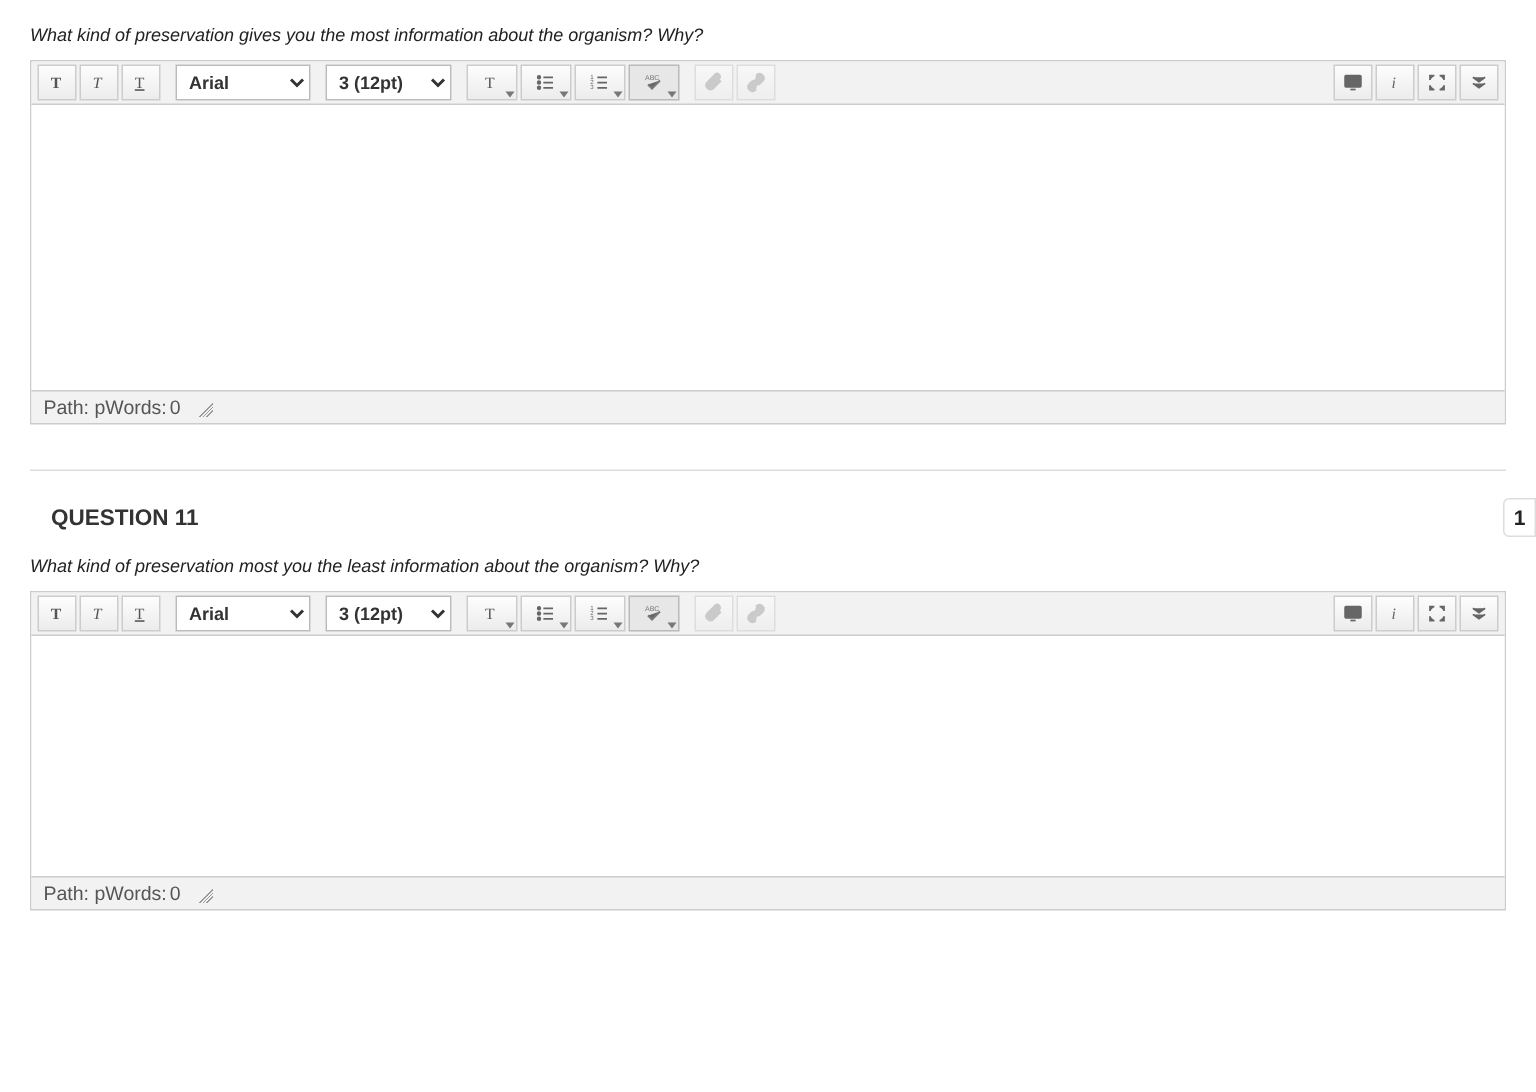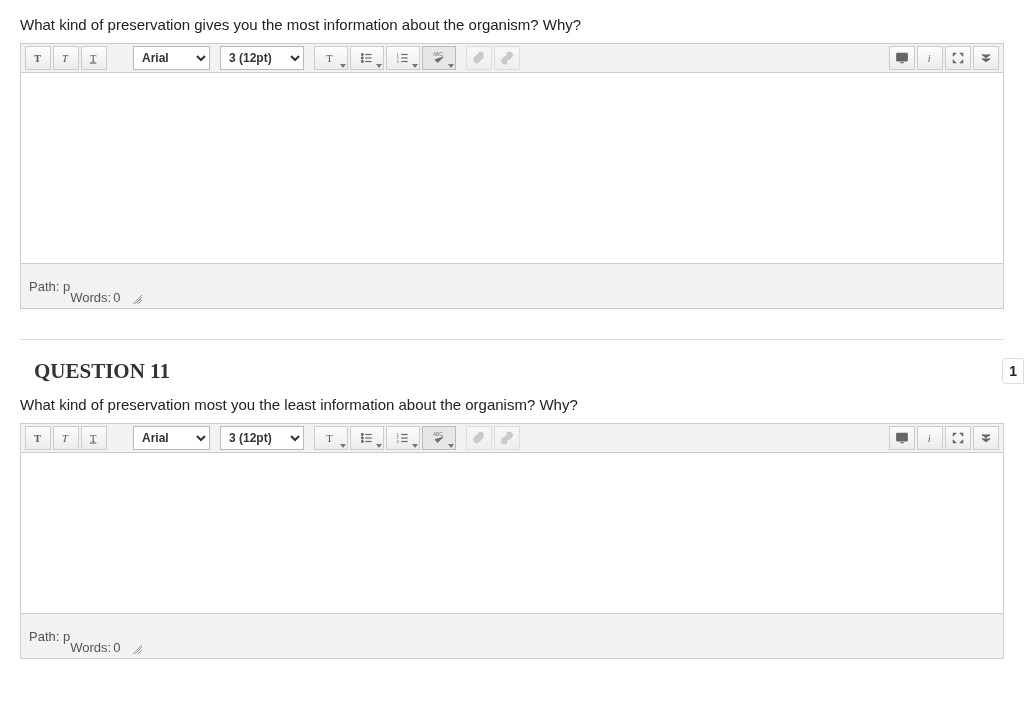--- a/index.html
+++ b/index.html
@@ -7,23 +7,24 @@
     margin: 0;
     font-family: Arial, Helvetica, sans-serif;
     font-size: 14px;
     color: #333;
     background: #fff;
   }
   .page {
     padding: 12px 20px 0 20px;
   }
   .question-prompt {
-    font-size: 15px;
+    font-size: 12px;
     color: #222;
     margin: 4px 0 10px 0;
+    font-style: italic;
   }
   .editor-box {
     border: 1px solid #ccc;
     background: #fff;
     margin-bottom: 30px;
   }
   .toolbar {
     display: flex;
     align-items: center;
     background: #f2f2f2;
@@ -71,21 +72,21 @@
   .tb-select {
     height: 24px;
     border: 1px solid #bbb;
     background: #fff;
     font-size: 12px;
     font-weight: bold;
     color: #333;
     padding: 0 4px;
     cursor: pointer;
   }
-  .tb-select.font { width: 77px; margin-left: 16px; }
+  .tb-select.font { width: 90px; }
   .tb-select.size { width: 84px; }
   .tb-btn.disabled {
     opacity: 0.55;
     cursor: default;
   }
   .tb-btn.boxed {
     border: 1px solid #bbb;
     background: #e7e7e7;
   }
   .editor-area {
@@ -103,21 +104,20 @@
     border-top: 1px solid #ccc;
     font-size: 13px;
     color: #555;
     padding: 3px 8px;
     position: relative;
   }
   .status-words {
     display: flex;
     align-items: center;
     gap: 2px;
-    margin-top: 23px;
   }
   .resize-grip {
     width: 12px; height: 12px;
     margin-left: 8px;
     background:
       linear-gradient(135deg, transparent 60%, #999 60%, #999 65%, transparent 65%),
       linear-gradient(135deg, transparent 70%, #999 70%, #999 75%, transparent 75%),
       linear-gradient(135deg, transparent 80%, #999 80%, #999 85%, transparent 85%);
   }
   .divider {
@@ -126,24 +126,23 @@
     margin: 18px 0 18px 0;
   }
   .question-header-row {
     display: flex;
     align-items: center;
     justify-content: space-between;
     margin: 4px 0 12px 0;
   }
   .question-header {
     font-weight: bold;
-    font-size: 21px;
+    font-size: 15px;
     color: #333;
     margin-left: 14px;
-    font-family: Liberation Serif, serif;
   }
   .points-box {
     border: 1px solid #ddd;
     border-radius: 4px 0 0 4px;
     padding: 4px 6px;
     font-size: 14px;
     font-weight: bold;
     color: #222;
     background: #fff;
     margin-right: -20px;

